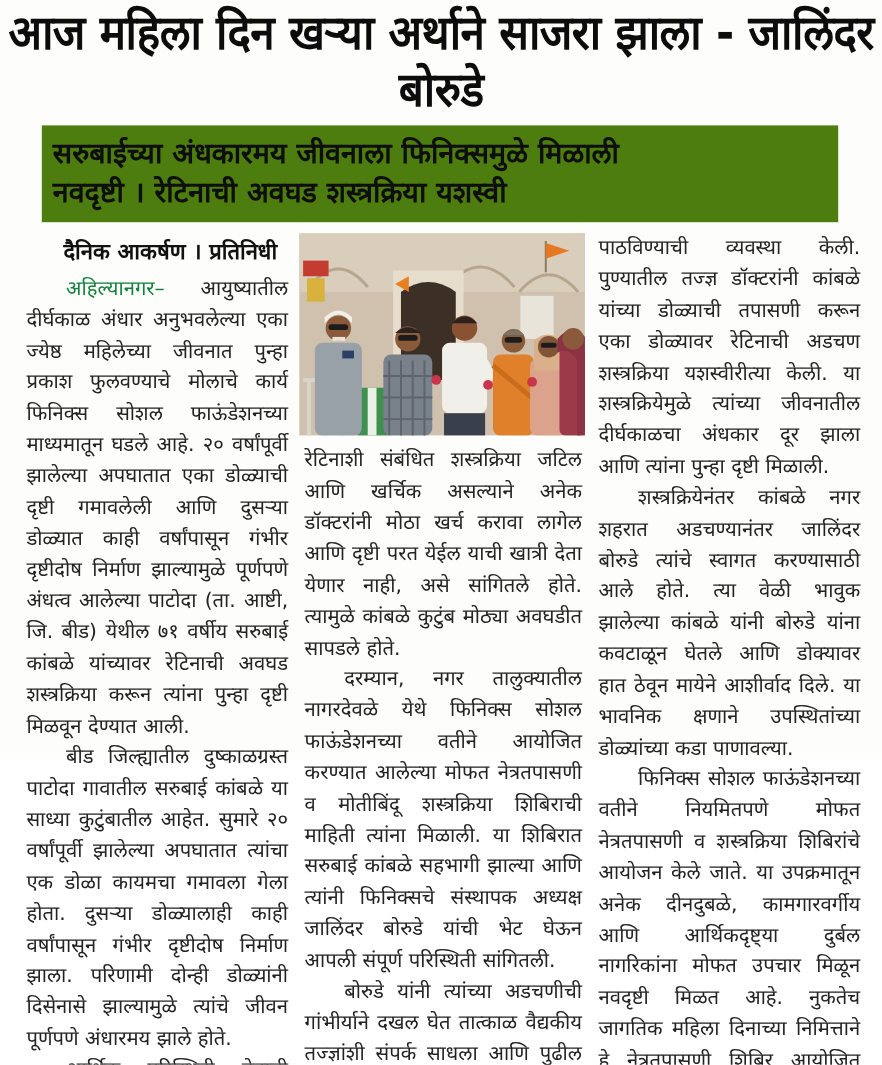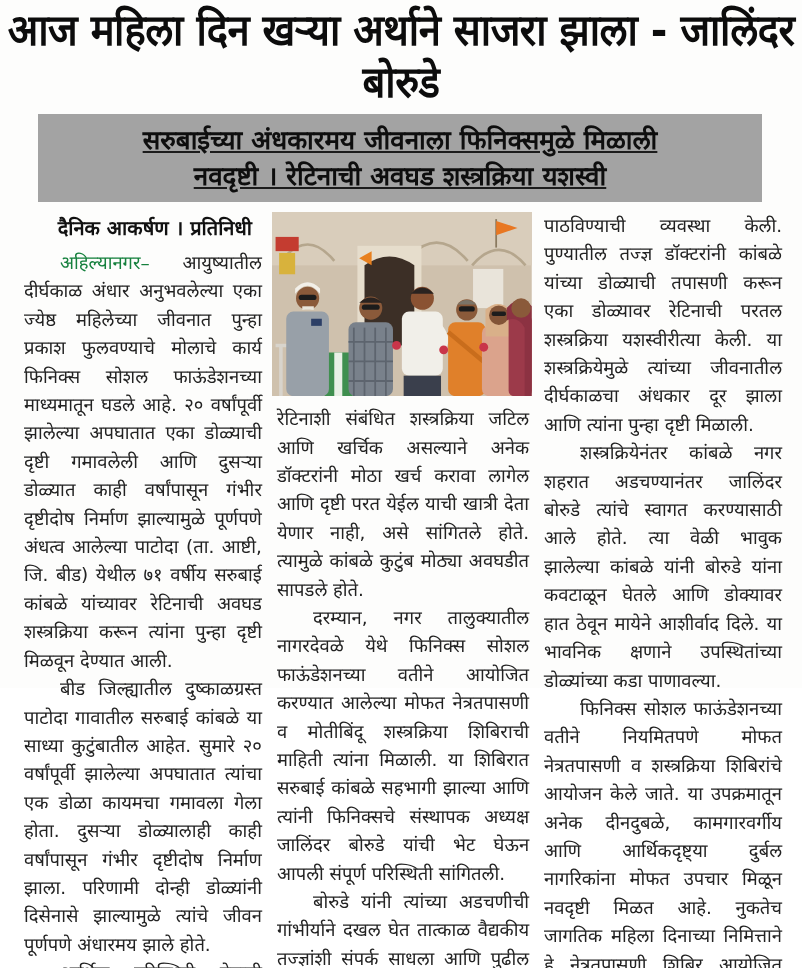--- a/index.html
+++ b/index.html
@@ -12,25 +12,23 @@
   .page { width: 802px; height: 688px; background: #fdfdfc; position: relative; }
 
   .headline {
     font-size: 40px; font-weight: 800; color: #0c0c0c;
     text-align: center; line-height: 1.2;
     padding: 8px 6px 2px 6px;
     letter-spacing: -0.5px;
     transform: scaleY(1.08);
   }
   .subhead-box {
-    background: #a3a3a3;
+    background: #4d7c0f;
     margin: 8px 40px 6px 38px;
     padding: 8px 10px;
-    text-align: center;
-    text-decoration: underline;
   }
   .subhead-line {
     font-size: 26px; font-weight: 700; color: #0e0e0e; line-height: 36px;
   }
 
   .columns {
     display: flex; gap: 15px;
     padding: 4px 20px 0 24px;
   }
   .col { flex: 1; min-width: 0; }
@@ -161,19 +159,19 @@
             <circle cx="280" cy="108" r="11" fill="#8a5a3a"></circle>
           </g>
         </svg>
       </div>
       <p class="body-para" style="text-indent:0">रेटिनाशी संबंधित शस्त्रक्रिया जटिल आणि खर्चिक असल्याने अनेक डॉक्टरांनी मोठा खर्च करावा लागेल आणि दृष्टी परत येईल याची खात्री देता येणार नाही, असे सांगितले होते. त्यामुळे कांबळे कुटुंब मोठ्या अवघडीत सापडले होते.</p>
       <p class="body-para">दरम्यान, नगर तालुक्यातील नागरदेवळे येथे फिनिक्स सोशल फाऊंडेशनच्या वतीने आयोजित करण्यात आलेल्या मोफत नेत्रतपासणी व मोतीबिंदू शस्त्रक्रिया शिबिराची माहिती त्यांना मिळाली. या शिबिरात सरुबाई कांबळे सहभागी झाल्या आणि त्यांनी फिनिक्सचे संस्थापक अध्यक्ष जालिंदर बोरुडे यांची भेट घेऊन आपली संपूर्ण परिस्थिती सांगितली.</p>
       <p class="body-para">बोरुडे यांनी त्यांच्या अडचणीची गांभीर्याने दखल घेत तात्काळ वैद्यकीय तज्ज्ञांशी संपर्क साधला आणि पुढील उपचारासाठी त्यांना पुणे येथील के. के. आय बुधराणी हॉस्पिटलमध्ये</p>
     </div>
 
     <div class="col">
-      <p class="body-para" style="text-indent:0">पाठविण्याची व्यवस्था केली. पुण्यातील तज्ज्ञ डॉक्टरांनी कांबळे यांच्या डोळ्याची तपासणी करून एका डोळ्यावर रेटिनाची परतल शस्त्रक्रिया यशस्वीरीत्या केली. या शस्त्रक्रियेमुळे त्यांच्या जीवनातील दीर्घकाळचा अंधकार दूर झाला आणि त्यांना पुन्हा दृष्टी मिळाली.</p>
+      <p class="body-para" style="text-indent:0">पाठविण्याची व्यवस्था केली. पुण्यातील तज्ज्ञ डॉक्टरांनी कांबळे यांच्या डोळ्याची तपासणी करून एका डोळ्यावर रेटिनाची अडचण शस्त्रक्रिया यशस्वीरीत्या केली. या शस्त्रक्रियेमुळे त्यांच्या जीवनातील दीर्घकाळचा अंधकार दूर झाला आणि त्यांना पुन्हा दृष्टी मिळाली.</p>
       <p class="body-para">शस्त्रक्रियेनंतर कांबळे नगर शहरात अडचण्यानंतर जालिंदर बोरुडे त्यांचे स्वागत करण्यासाठी आले होते. त्या वेळी भावुक झालेल्या कांबळे यांनी बोरुडे यांना कवटाळून घेतले आणि डोक्यावर हात ठेवून मायेने आशीर्वाद दिले. या भावनिक क्षणाने उपस्थितांच्या डोळ्यांच्या कडा पाणावल्या.</p>
       <p class="body-para">फिनिक्स सोशल फाऊंडेशनच्या वतीने नियमितपणे मोफत नेत्रतपासणी व शस्त्रक्रिया शिबिरांचे आयोजन केले जाते. या उपक्रमातून अनेक दीनदुबळे, कामगारवर्गीय आणि आर्थिकदृष्ट्या दुर्बल नागरिकांना मोफत उपचार मिळून नवदृष्टी मिळत आहे. नुकतेच जागतिक महिला दिनाच्या निमित्ताने हे नेत्रतपासणी शिबिर आयोजित करण्यात आले होते. या शिबिरातून सरुबाई कांबळे यांना पुन्हा दृष्टी मिळाल्याने महिला दिन खऱ्या अर्थाने साजरा झाल्याची भावना जालिंदर बोरुडे यांनी व्यक्त केली.</p>
     </div>
 
   </div>
 </div>
 
 </body></html>

